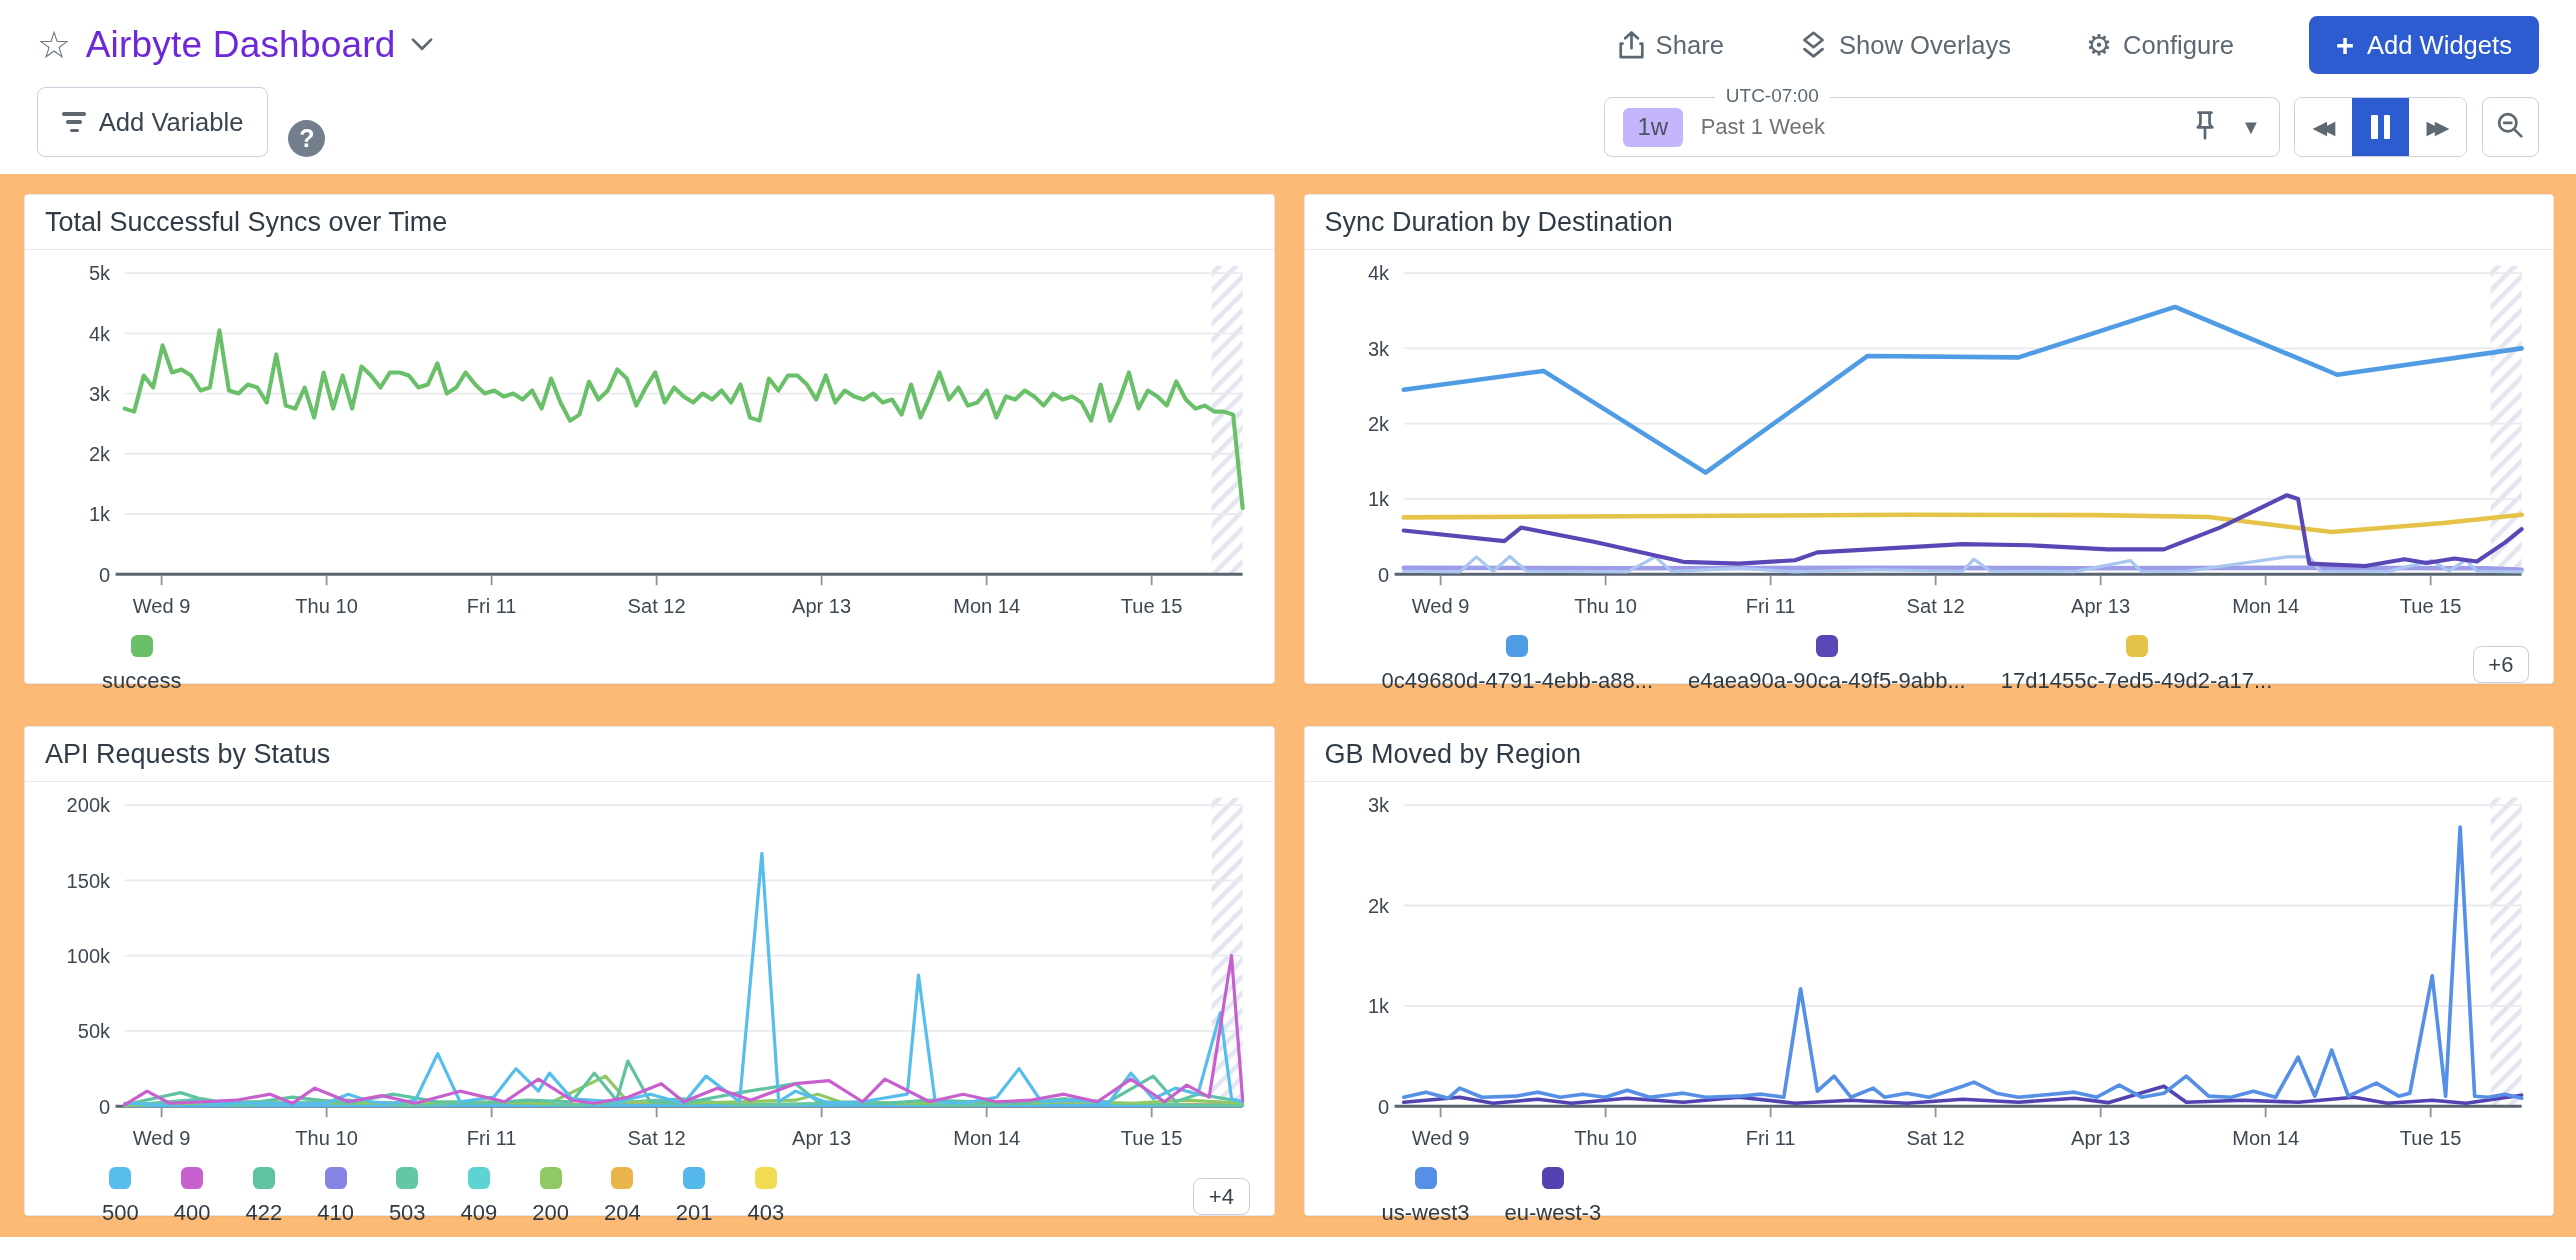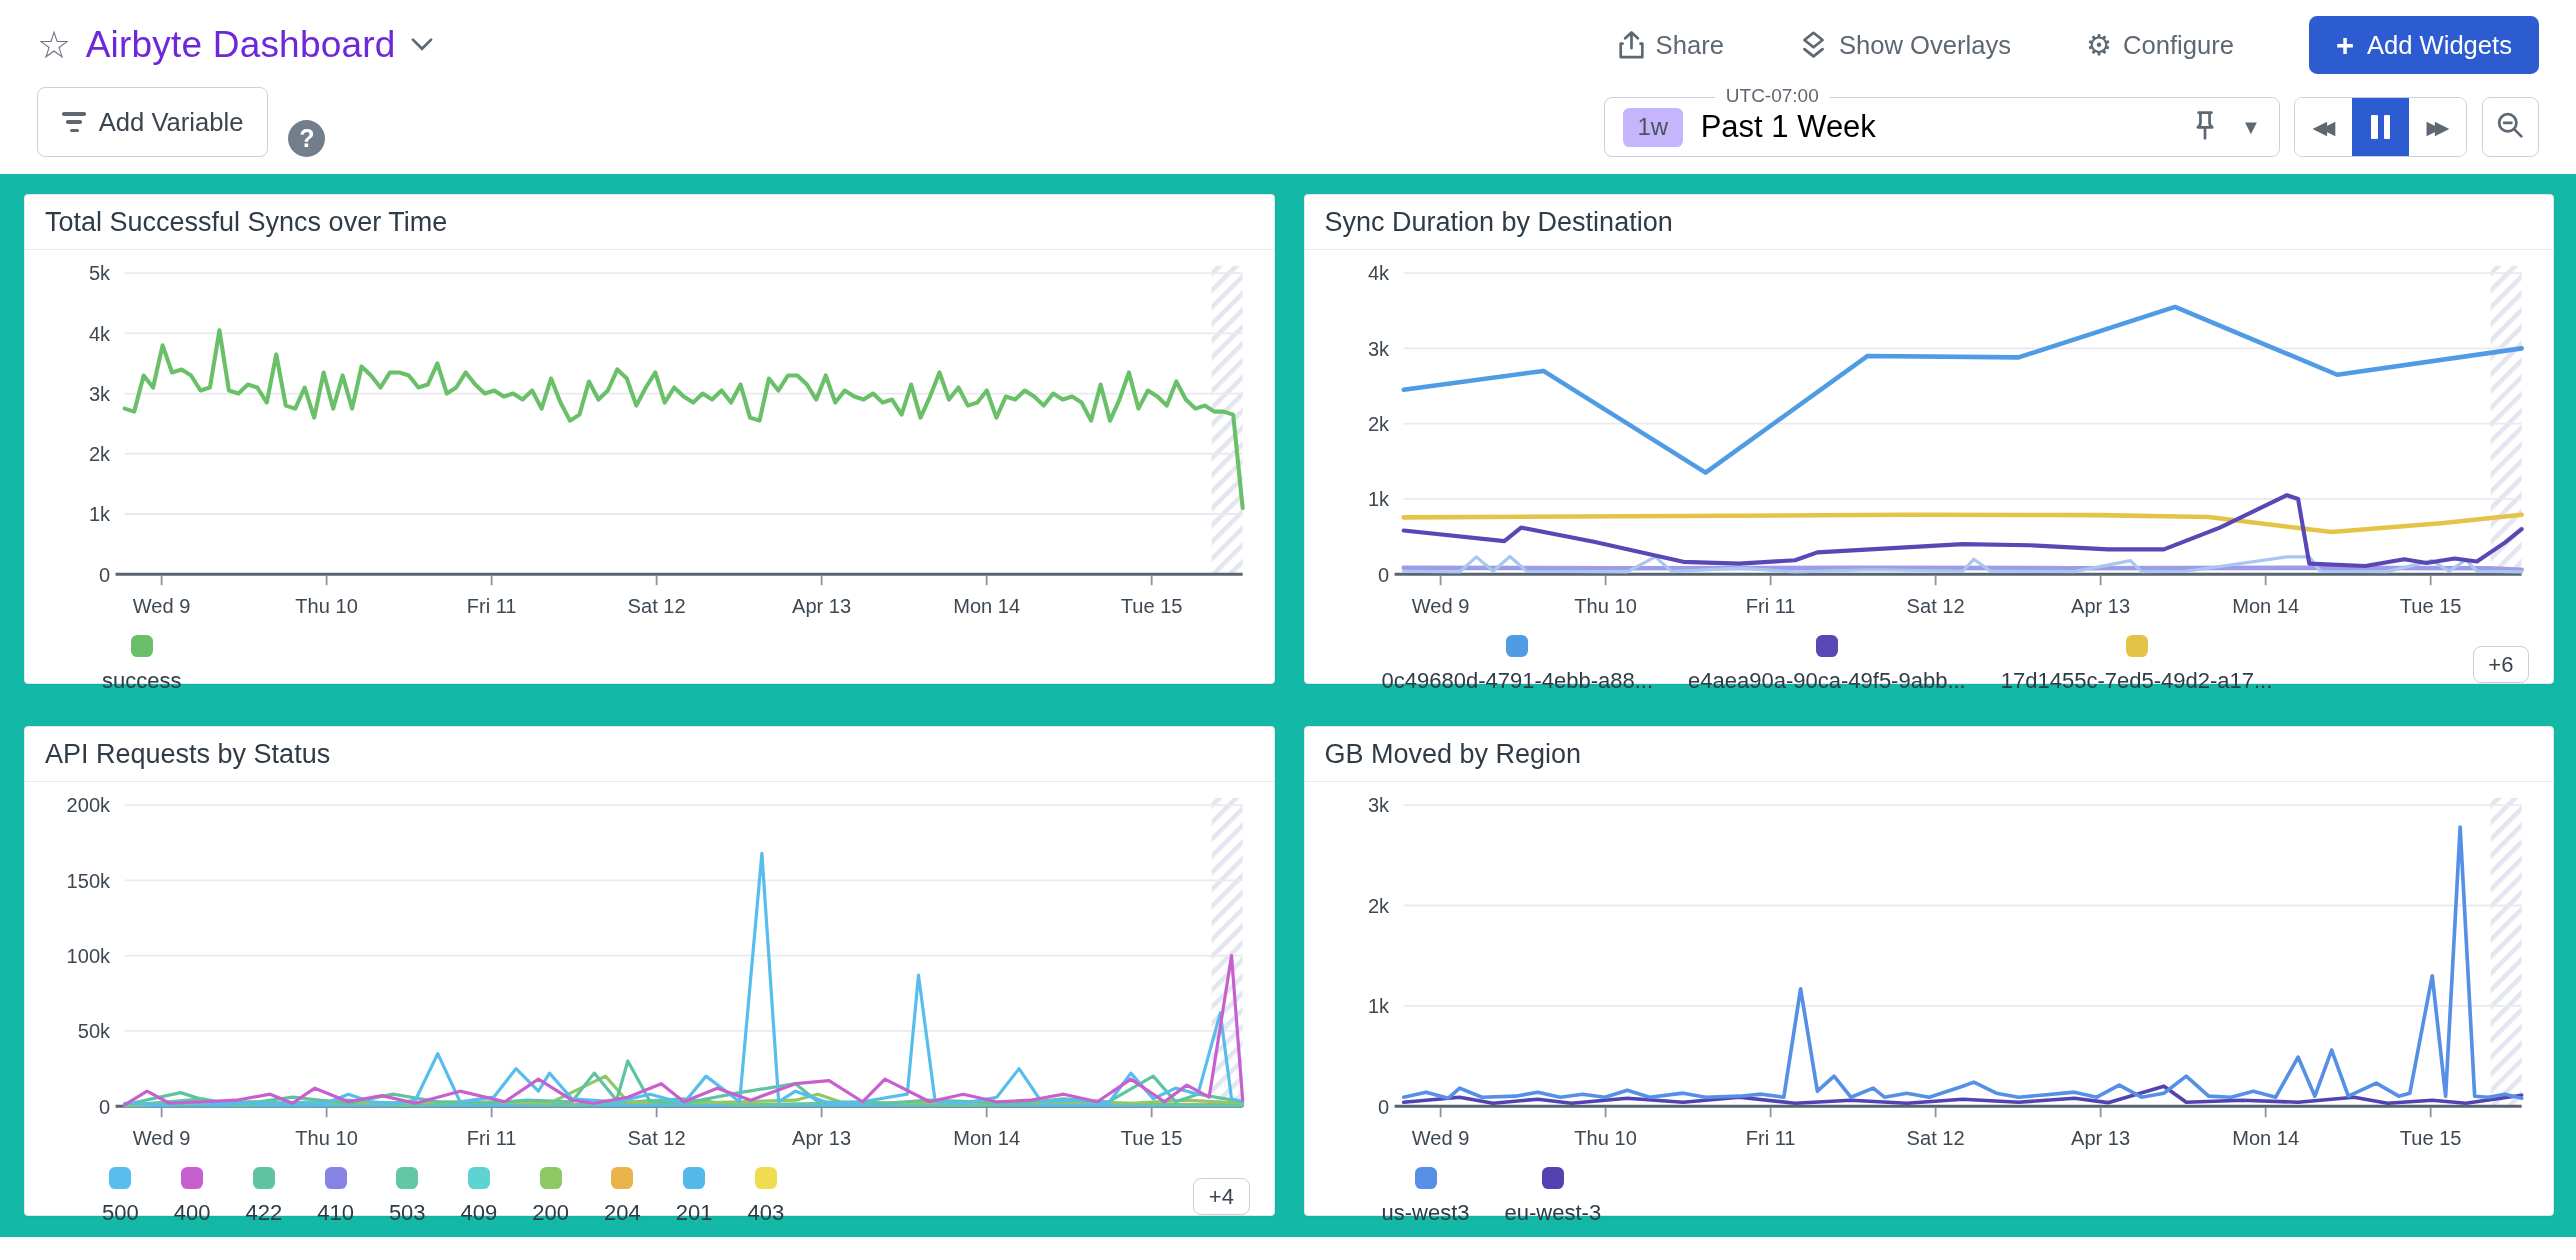--- a/index.html
+++ b/index.html
@@ -24,34 +24,34 @@
   .filter-ic { display:flex; flex-direction:column; gap:4.6px; align-items:center; }
   .filter-ic i { display:block; height:3.7px; background:#5d6873; border-radius:1.8px; }
   .filter-ic i:nth-child(1){width:24px;} .filter-ic i:nth-child(2){width:16.4px;} .filter-ic i:nth-child(3){width:9px;}
   .help-circle { width:37px; height:37px; border-radius:50%; background:#737e8c; color:#fff; font-size:25px;
     font-weight:700; display:flex; align-items:center; justify-content:center; margin-left:20px; cursor:pointer; }
   .r2-right { margin-left:auto; display:flex; align-items:center; gap:14.6px;text-align:right; }
   .timefield { position:relative; width:676px; height:60px; border:1.8px solid #c9cfdd; border-radius:8.2px;
     display:flex; align-items:center; padding:0 18px; background:#fff; cursor:pointer; }
   .tz { position:absolute; top:-13.7px; left:110px; background:#fff; padding:0 11px; font-size:19px; color:#5d6873; }
   .chip-1w { background:#c4b5fd; border-radius:6.4px; padding:5.5px 14.6px; font-size:24px; color:#4a545e; margin-right:18px; }
-  .range-label { font-size:31px; color:#000000; }
+  .range-label { font-size:22px; color:#737373; }
   .tf-icons { margin-left:auto; display:flex; align-items:center; gap:24px; }
   .caret-down { font-size:20px; color:#5d6873; }
   .btn-group { display:flex; border:1.8px solid #c9cfdd; border-radius:8.2px; overflow:hidden; height:60px; }
   .bg-btn { width:57px; display:flex; align-items:center; justify-content:center; background:#fff; cursor:pointer;
     color:#5d6873; }
   .bg-btn.active { background:#2d5bd0; color:#fff; }
   .seek { font-size:19px; letter-spacing:-6.4px; padding-right:6.4px; }
   .pausebars { display:flex; gap:6.4px; }
   .pausebars i { display:block; width:6.4px; height:24px; background:#fff; border-radius:0.9px; }
   .sq-btn { width:57px; height:60px; border:1.8px solid #c9cfdd; border-radius:8.2px; background:#fff;
     display:flex; align-items:center; justify-content:center; cursor:pointer; }
   
-  .content { background:#14b8a6; height:1063px; padding:20px 22px 0 24px; }
+  .content { background:#fdba74; height:1063px; padding:20px 22px 0 24px; }
   .grid { display:grid; grid-template-columns:1fr 1fr; gap:42px 29px; }
   .widget { background:#fff; border:0.9px solid #e3e6ec; border-radius:3.7px; height:490px;
     display:flex; flex-direction:column; box-shadow:0 0.9px 1.8px rgba(40,50,70,.05); }
   .wtitle { font-size:27px; font-weight:500; color:#2f3b47; padding:12px 20px 11px 20px;
     border-bottom:0.9px solid #e7e9ee; }
   .wbody { flex:1; padding:3.7px 12.8px 0 12.8px; }
   .wbody svg { display:block; width:100%; height:100%; }
   .legend { display:flex; align-items:center; gap:35px; padding:0 24px 16.4px 77px; height:58px; }
   .leg-item { display:flex; align-items:center; gap:11px; font-size:22px; color:#2f3b45; cursor:pointer;flex-direction:column; }
   .leg-sw { width:22px; height:22px; border-radius:6.4px; flex:0 0 auto; }

